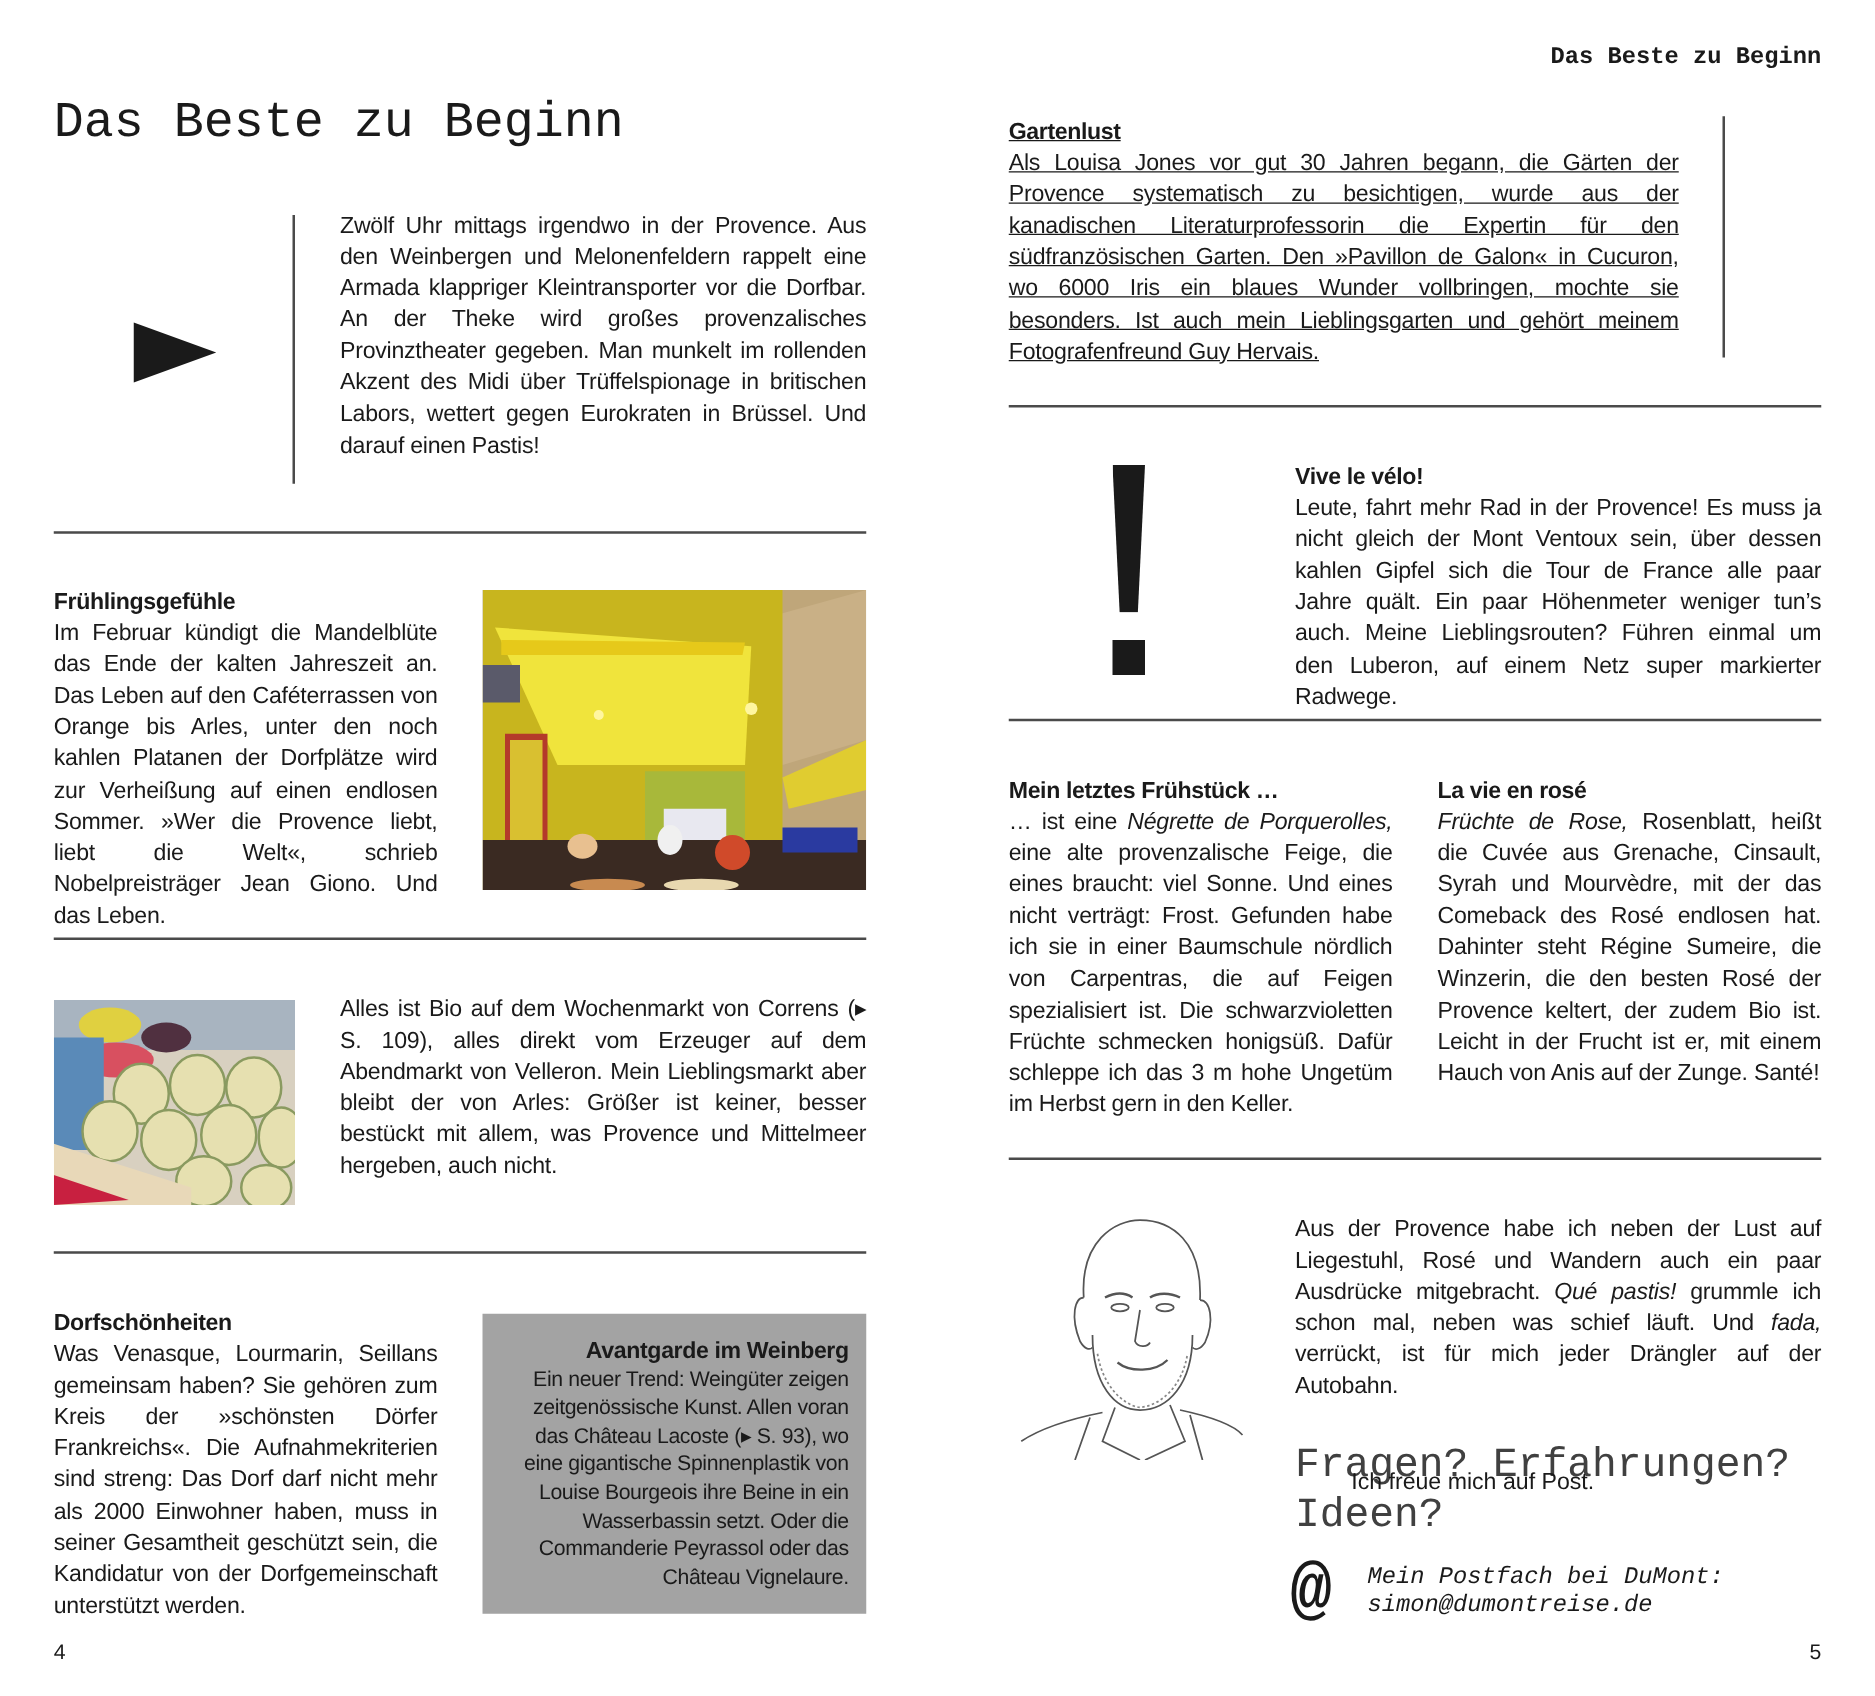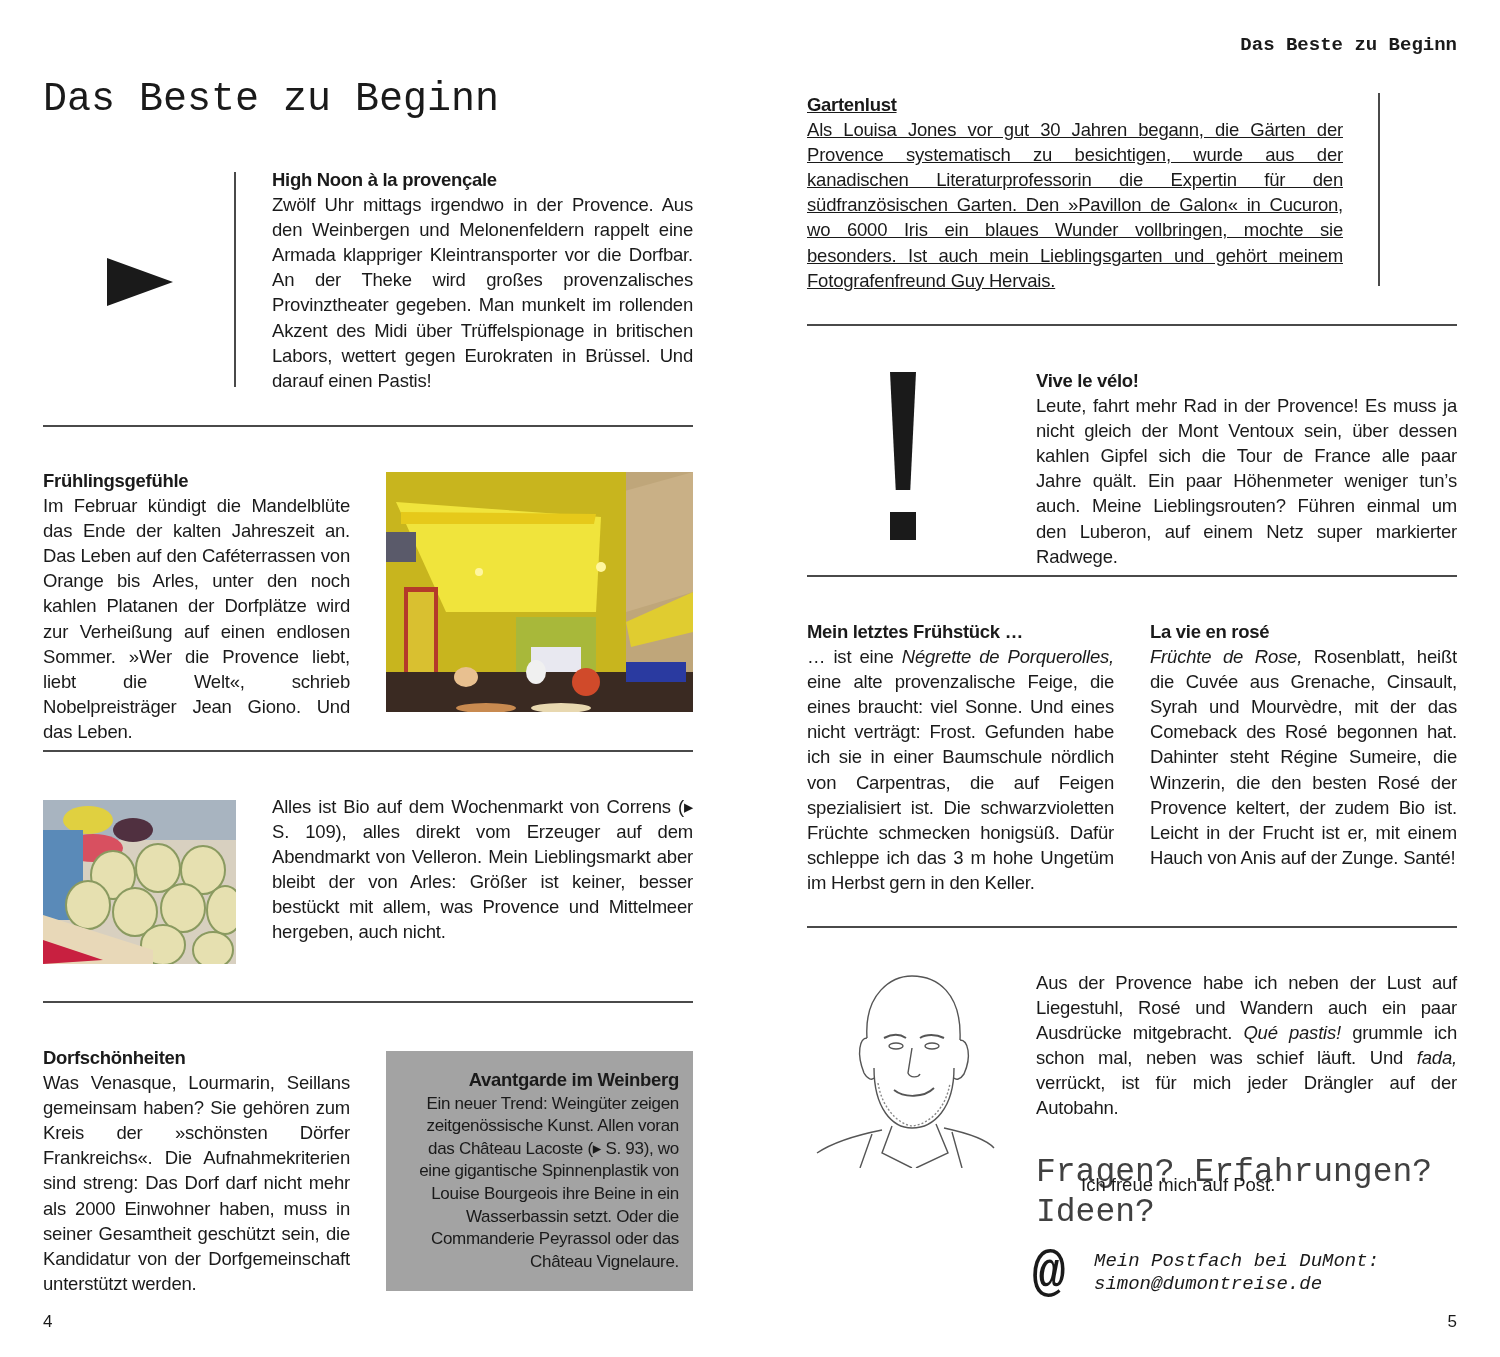--- a/index.html
+++ b/index.html
@@ -41,21 +41,20 @@
   .page-num { top:1312px; font-size:17px; }
 </style>
 </head>
 <body>
 
 <h1 id="page-title" class="abs serif" style="margin:0;">Das Beste zu Beginn</h1>
 
 <div id="triangle" class="abs"></div>
 <div class="vr" style="left:234px; top:172px; height:215px;"></div>
 <div class="abs body-text" style="left:272px; top:167px; width:421px;">
-  <span class="head">High Noon à la provençale</span>
   <span>Zwölf Uhr mittags irgendwo in der Provence. Aus den Weinbergen und Melonenfeldern rappelt eine Armada klappriger Kleintransporter vor die Dorfbar. An der Theke wird großes provenzalisches Provinztheater gegeben. Man munkelt im rollenden Akzent des Midi über Trüffelspionage in britischen Labors, wettert gegen Eurokraten in Brüssel. Und darauf einen Pastis!</span>
 </div>
 <div class="hr" style="left:43px; top:425px; width:650px;"></div>
 
 <div class="abs body-text" style="left:43px; top:468px; width:307px;">
   <span class="head">Frühlingsgefühle</span>
   <span>Im Februar kündigt die Mandelblüte das Ende der kalten Jahreszeit an. Das Leben auf den Caféterrassen von Orange bis Arles, unter den noch kahlen Platanen der Dorfplätze wird zur Verheißung auf einen endlosen Sommer. »Wer die Provence liebt, liebt die Welt«, schrieb Nobelpreisträger Jean Giono. Und das Leben.</span>
 </div>
 <div id="cafe-photo" class="abs photo" title="Night café terrace with yellow awning, Arles">
   <svg width="307" height="240" viewBox="0 0 307 240">
@@ -145,21 +144,21 @@
 </div>
 <div class="hr" style="left:807px; top:575px; width:650px;"></div>
 
 <div class="abs body-text" style="left:807px; top:619px; width:307px;">
   <span class="head">Mein letztes Frühstück …</span>
   <span>… ist eine </span><em>Négrette de Porquerolles,</em><span> eine alte provenzalische Feige, die eines braucht: viel Sonne. Und eines nicht verträgt: Frost. Gefunden habe ich sie in einer Baumschule nördlich von Carpentras, die auf Feigen spezialisiert ist. Die schwarzvioletten Früchte schmecken honigsüß. Dafür schleppe ich das 3 m hohe Ungetüm im Herbst gern in den Keller.</span>
 </div>
 
 <div class="abs body-text" style="left:1150px; top:619px; width:307px;">
   <span class="head">La vie en rosé</span>
-  <em>Früchte de Rose,</em><span> Rosenblatt, heißt die Cuvée aus Grenache, Cinsault, Syrah und Mourvèdre, mit der das Comeback des Rosé begonnen hat. Dahinter steht Régine Sumeire, die Winzerin, die den besten Rosé der Provence keltert, der zudem Bio ist. Leicht in der Frucht ist er, mit einem Hauch von Anis auf der Zunge. Santé!</span>
+  <em>Früchte de Rose,</em><span> Rosenblatt, heißt die Cuvée aus Grenache, Cinsault, Syrah und Mourvèdre, mit der das Comeback des Rosé endlosen hat. Dahinter steht Régine Sumeire, die Winzerin, die den besten Rosé der Provence keltert, der zudem Bio ist. Leicht in der Frucht ist er, mit einem Hauch von Anis auf der Zunge. Santé!</span>
 </div>
 <div class="hr" style="left:807px; top:926px; width:650px;"></div>
 
 <div id="portrait" class="abs" title="Pencil sketch portrait of the author">
   <svg width="186" height="200" viewBox="0 0 186 200" fill="none" stroke="#555" stroke-width="1.4">
     <path d="M55,70 C52,25 80,8 100,8 C125,8 150,25 148,72"></path>
     <path d="M55,70 C48,70 44,85 52,105 C56,112 60,112 62,110"></path>
     <path d="M148,72 C156,72 160,88 152,106 C148,112 144,112 142,110"></path>
     <path d="M62,100 C62,140 80,160 100,160 C122,160 142,140 142,100"></path>
     <path d="M72,70 C80,66 88,66 94,70 M108,70 C114,66 124,66 132,70" stroke-width="2"></path>

